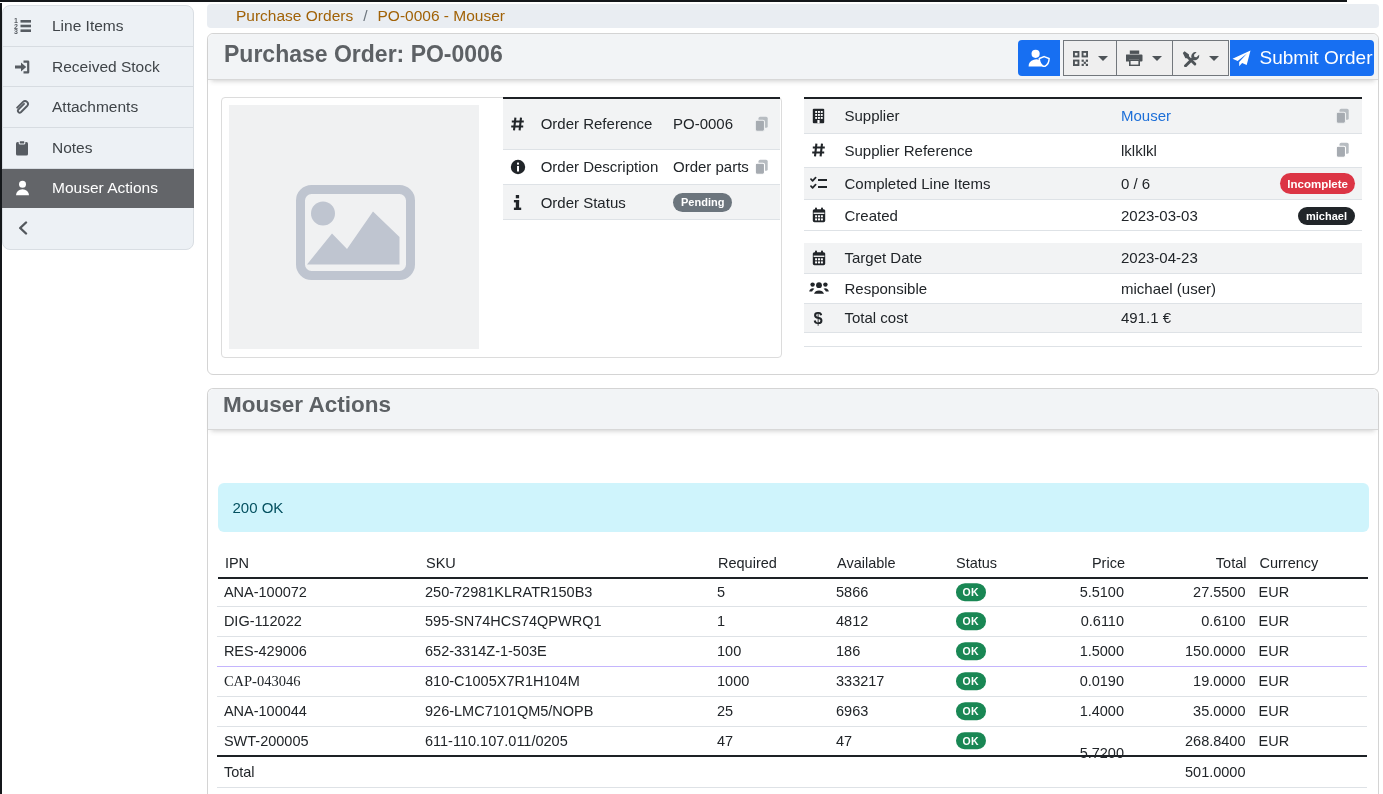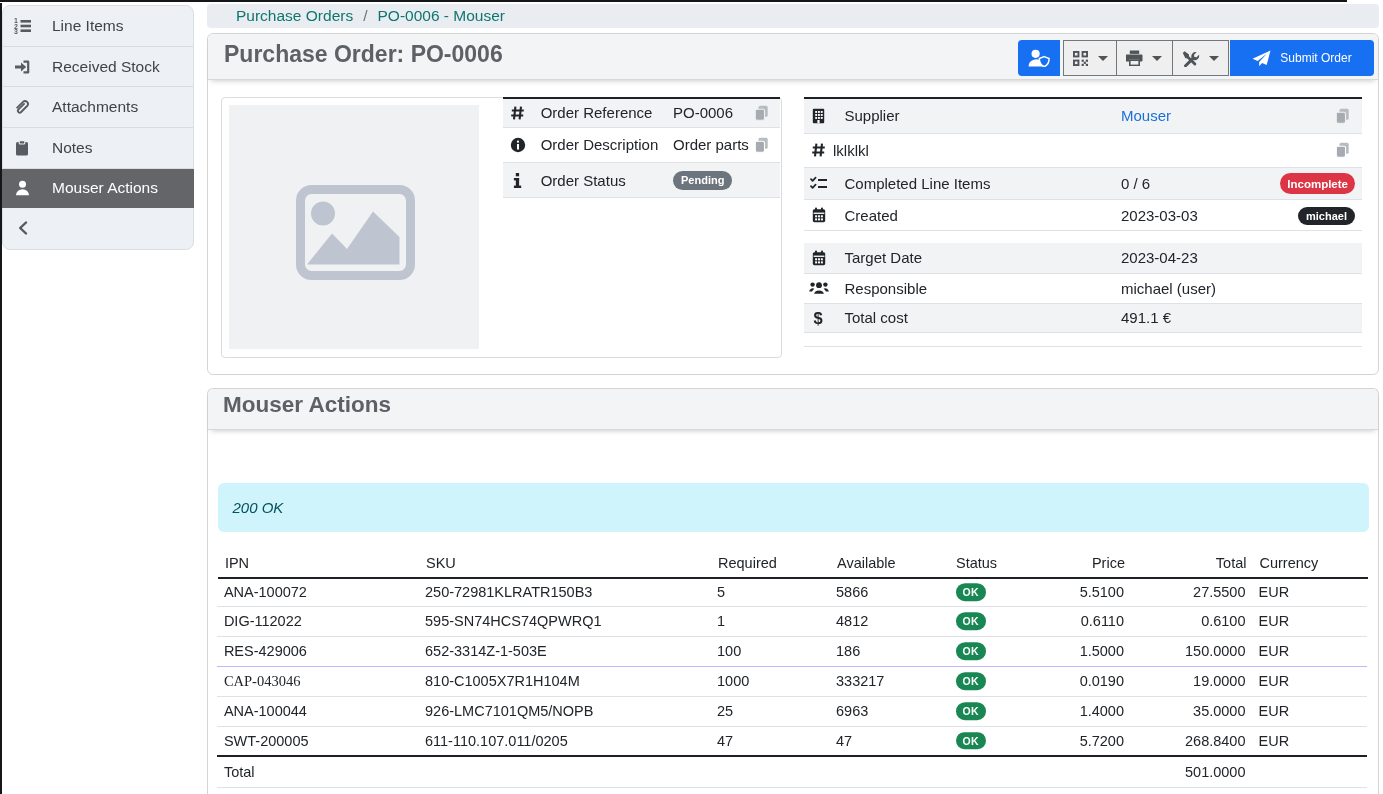--- a/index.html
+++ b/index.html
@@ -15,21 +15,21 @@
            border:1px solid #d9dee3;border-radius:8px;box-sizing:border-box;}
   .srow{height:40.7px;box-sizing:border-box;display:flex;align-items:center;color:#3f4448;
         font-size:15.5px;border-bottom:1px solid #d7dce1;position:relative;}
   .srow:last-child{border-bottom:none;}
   .srow .sic{width:38px;margin-right:11px;display:flex;justify-content:center;align-items:center;}
   .srow.sel{background:#636569;color:#fff;border-bottom:none;margin:0 -1px;
             padding:0 1px;height:39px;}
   
   #crumb{left:207px;top:4px;width:1172px;height:23.5px;background:#e9edf2;
          border-radius:4px;display:flex;align-items:center;font-size:15.5px;}
-  #crumb a{color:#0f766e;text-decoration:none;}
+  #crumb a{color:#a16207;text-decoration:none;}
   #crumb .sep{color:#6c757d;padding:0 10px;}
 
   
   .card{background:#fff;border:1px solid #d4d4d4;border-radius:6px;
         box-sizing:border-box;}
   .chead{background:#f2f4f6;border-bottom:1px solid #d8d8d8;
          border-radius:6px 6px 0 0;box-shadow:0 4px 5px -3px rgba(60,60,60,.25);
          display:flex;align-items:center;color:#5d6165;font-weight:bold;}
   #card1{left:207px;top:33px;width:1171.5px;height:341.5px;}
   #card1 .chead{height:46px;font-size:23px;padding-left:16px;padding-bottom:4px;box-sizing:border-box;}
@@ -39,21 +39,21 @@
 
   
   #btns{left:1018px;top:40px;height:36px;display:flex;}
   .btn{box-sizing:border-box;height:36px;display:flex;align-items:center;
        justify-content:center;}
   .btn.blue{background:#176ff2;}
   .btn.lite{background:#efefef;border:1px solid #72777c;}
   .caret{width:0;height:0;border-left:5px solid transparent;
          border-right:5px solid transparent;border-top:5.5px solid #4e5458;
          margin-left:9px;}
-  #submitbtn{color:#fff;font-size:12px;border-radius:0 4px 4px 0;
+  #submitbtn{color:#fff;font-size:19px;border-radius:0 4px 4px 0;
              width:144px;margin-left:1.5px;}
   
   .mtab{border-top:2.5px solid #1d2125;}
   .mrow{display:flex;align-items:center;border-bottom:1px solid #dee2e6;
         box-sizing:border-box;font-size:15px;color:#212529;}
   .mrow.odd{background:#f2f3f4;}
   .mic{width:29px;display:flex;justify-content:center;}
   .mlab{margin-left:8.7px;width:132.3px;}
   .mval{flex:1;}
   .mcopy{margin-right:11px;display:flex;}
@@ -133,21 +133,21 @@
   <div class="abs" style="left:13px;top:62.5px;width:560.5px;height:261.5px;border:1px solid #dcdcdc;border-radius:4px;box-sizing:border-box;">
     <div class="abs" style="left:6.5px;top:7px;width:250px;height:244px;background:#f0f1f2;">
       <svg class="abs" style="left:67px;top:80px;" width="119" height="95" viewBox="0 0 119 95">
         <rect x="4.5" y="4.5" width="110" height="86" rx="11" fill="none" stroke="#bfc5d0" stroke-width="9"></rect>
         <circle cx="27" cy="28.5" r="12" fill="#bfc5d0"></circle>
         <path d="M11 79.5 L36 48.5 L51 64 L77 26.5 L103.5 52 L103.5 79.5 Z" fill="#bfc5d0"></path>
       </svg>
     </div>
   </div>
   <div class="abs mtab" style="left:295px;top:62.5px;width:276.5px;">
-    <div class="mrow odd" style="height:29px;">
+    <div class="mrow odd" style="height:51px;">
       <span class="mic">
           <svg width="15" height="16" viewBox="0 0 15 16">
             <g stroke="#212529" stroke-width="2.1" fill="none">
               <path d="M5.4 1.6 L4 14.4 M11 1.6 L9.6 14.4"></path>
               <path d="M1.8 5.5 H13.8 M1.2 10.5 H13.2"></path>
             </g>
           </svg>
         </span>
       <span class="mlab">Order Reference</span>
         <span class="mval">PO-0006</span>
@@ -220,20 +220,21 @@
     </div>
     <div class="mrow" style="height:34.5px;">
       <span class="ric">
           <svg width="15" height="16" viewBox="0 0 15 16">
             <g stroke="#212529" stroke-width="2.1" fill="none">
               <path d="M5.4 1.6 L4 14.4 M11 1.6 L9.6 14.4"></path>
               <path d="M1.8 5.5 H13.8 M1.2 10.5 H13.2"></path>
             </g>
           </svg>
         </span>
+      <span class="rlab">Supplier Reference</span>
         <span class="rval">lklklkl</span>
       <span class="rcopy">
           <svg width="15" height="16" viewBox="0 0 15 16">
             <rect x="4.5" y="0.8" width="9.2" height="11" rx="1.6" fill="#b7bcc1"></rect>
             <rect x="1.3" y="4.2" width="9.2" height="11" rx="1.6" fill="#a6abb1" stroke="#fff" stroke-width="1.1"></rect>
           </svg>
         </span>
     </div>
     <div class="mrow odd" style="height:32px;">
       <span class="ric">
@@ -374,21 +375,21 @@
   <div class="btn blue" id="submitbtn">
     <svg width="19" height="17" viewBox="0 0 19 17" style="margin-right:9px;">
         <path d="M18.5 0.5 L0.5 8.8 l5.2 2.3 L15 3.5 7.2 11.9 v4.4 l2.9 -3.4 4.6 2 z" fill="#fff"></path>
       </svg>
     Submit Order</div>
 </div>
 
 <div id="card2" class="abs card">
   <div class="chead">Mouser Actions</div>
   <div class="abs" style="left:9.5px;top:94.5px;width:1151px;height:48.5px;background:#cff4fc;border-radius:6px;display:flex;align-items:center;color:#055160;font-size:15px;">
-    <span style="margin-left:15px;font-style:italic;">200 OK</span>
+    <span style="margin-left:15px;">200 OK</span>
   </div>
   <div id="ithead" class="abs" style="left:9.5px;top:161px;width:1150px;height:27.5px;font-size:14.5px;color:#212529;border-bottom:2.5px solid #1d2125;">
     <span class="cell" style="left:7.4px;">IPN</span>
     <span class="cell" style="left:208.5px;">SKU</span>
     <span class="cell" style="left:500.5px;">Required</span>
     <span class="cell" style="left:619.5px;">Available</span>
     <span class="cell" style="left:738.5px;">Status</span>
     <span class="cell" style="right:242.5px;">Price</span>
     <span class="cell" style="right:121px;">Total</span>
     <span class="cell" style="left:1042px;">Currency</span>
@@ -445,21 +446,21 @@
   <span class="cell" style="right:242.5px;">1.4000</span>
   <span class="cell" style="right:121px;">35.0000</span>
   <span class="cell" style="left:1042px;">EUR</span>
 </div>
     <div style="position:relative;height:30px;font-size:14.5px;color:#212529;border-bottom:2.5px solid #1d2125;box-sizing:border-box;">
   <span class="cell" style="left:7.4px;">SWT-200005</span>
   <span class="cell" style="left:208.5px;">611-110.107.011/0205</span>
   <span class="cell" style="left:500.5px;">47</span>
   <span class="cell" style="left:619.5px;">47</span>
   <span class="cell" style="left:739px;"><span class="badge" style="background:#198754;height:17.5px;font-size:10.5px;padding:0 7px;letter-spacing:.3px;">OK</span></span>
-  <span class="cell" style="right:242.5px;">5.7200</span>
+  <span class="cell" style="right:242.5px;margin-top:12px;">5.7200</span>
   <span class="cell" style="right:121px;">268.8400</span>
   <span class="cell" style="left:1042px;">EUR</span>
 </div>
     <div style="position:relative;height:31px;font-size:14.5px;color:#212529;border-bottom:1px solid #dee2e6;box-sizing:border-box;">
   <span class="cell" style="left:7.4px;">Total</span>
   <span class="cell" style="right:121px;">501.0000</span>
     </div>
   </div>
 
 </body></html>

